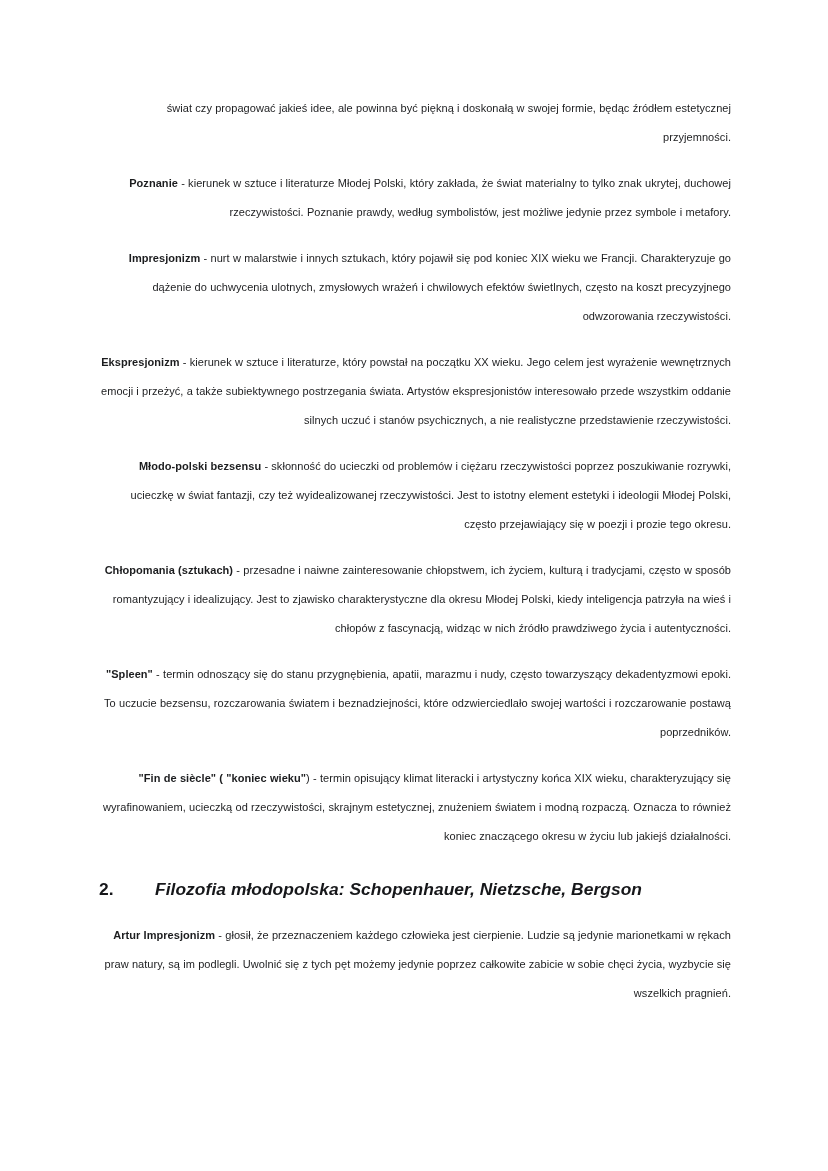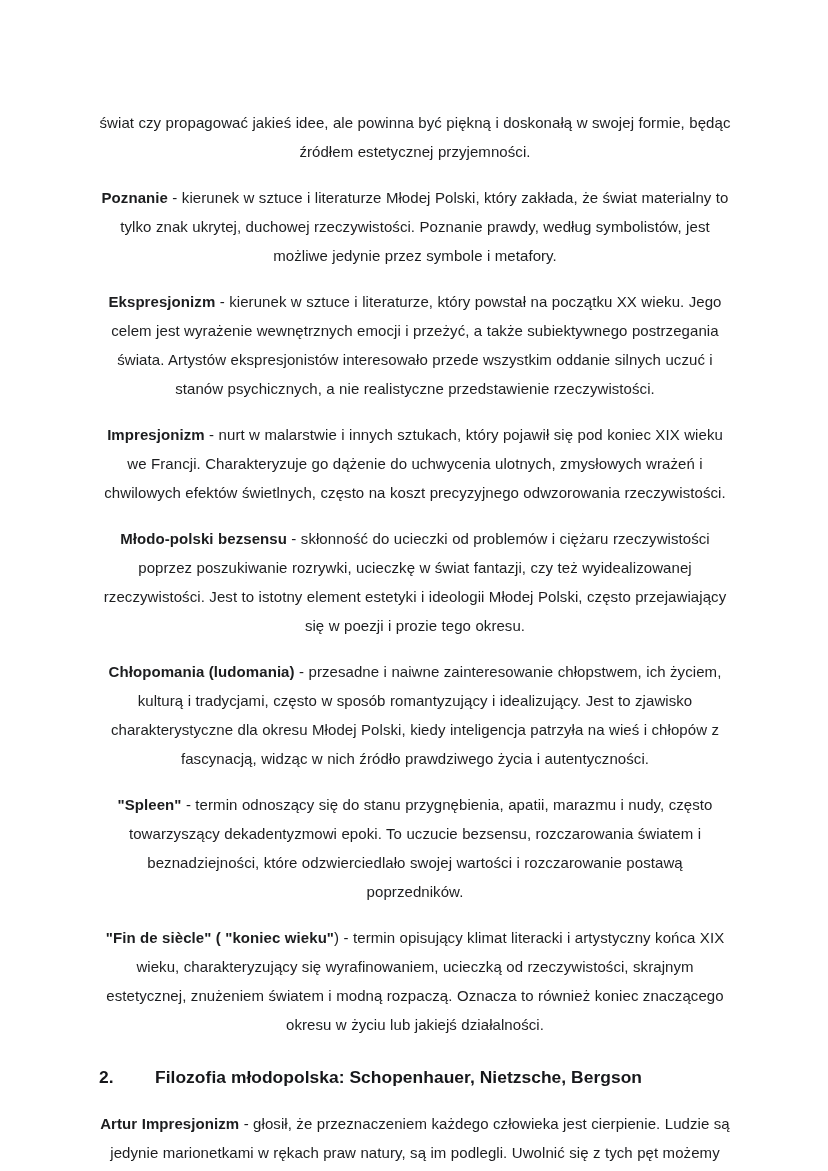--- a/index.html
+++ b/index.html
@@ -21,26 +21,26 @@
     overflow: hidden;
     box-sizing: border-box;
   }
   .content {
     position: absolute;
     left: 99px;
     top: 92px;
     width: 632px;
   }
   p.para {
-    margin: 16px 0 17px 0;
-    font-size: 15px;
+    margin: 2px 0 17px 0;
+    font-size: 11px;
     line-height: 29px;
     letter-spacing: 0.005em;
     color: #1c1d1f;
-    text-align: center;
+    text-align: right;
     word-spacing: 0.01em;
   }
   p.para:last-child {
     margin-bottom: 0;
   }
   .term {
     font-weight: 700;
   }
   h2.section-heading {
     margin: 24px 0 18px 0;
@@ -53,50 +53,51 @@
     align-items: baseline;
   }
   h2.section-heading .num {
     display: inline-block;
     width: 56px;
     flex: 0 0 56px;
     font-weight: 700;
   }
   h2.section-heading .htext {
     display: inline-block;
+    font-style: italic;
   }
 </style>
 </head>
 <body>
 
 <div class="page">
   <div class="content">
 
     <p class="para">
       <span>świat czy propagować jakieś idee, ale powinna być piękną i doskonałą w swojej formie, będąc źródłem estetycznej przyjemności.</span>
     </p>
 
     <p class="para">
       <span class="term">Poznanie</span><span> - kierunek w sztuce i literaturze Młodej Polski, który zakłada, że świat materialny to tylko znak ukrytej, duchowej rzeczywistości. Poznanie prawdy, według symbolistów, jest możliwe jedynie przez symbole i metafory.</span>
     </p>
 
     <p class="para">
-      <span class="term">Ekspresjonizm</span><span> - kierunek w sztuce i literaturze, który powstał na początku XX wieku. Jego celem jest wyrażenie wewnętrznych emocji i przeżyć, a także subiektywnego postrzegania świata. Artystów ekspresjonistów interesowało przede wszystkim oddanie silnych uczuć i stanów psychicznych, a nie realistyczne przedstawienie rzeczywistości.</span>
+      <span class="term">Impresjonizm</span><span> - nurt w malarstwie i innych sztukach, który pojawił się pod koniec XIX wieku we Francji. Charakteryzuje go dążenie do uchwycenia ulotnych, zmysłowych wrażeń i chwilowych efektów świetlnych, często na koszt precyzyjnego odwzorowania rzeczywistości.</span>
     </p>
 
     <p class="para">
-      <span class="term">Impresjonizm</span><span> - nurt w malarstwie i innych sztukach, który pojawił się pod koniec XIX wieku we Francji. Charakteryzuje go dążenie do uchwycenia ulotnych, zmysłowych wrażeń i chwilowych efektów świetlnych, często na koszt precyzyjnego odwzorowania rzeczywistości.</span>
+      <span class="term">Ekspresjonizm</span><span> - kierunek w sztuce i literaturze, który powstał na początku XX wieku. Jego celem jest wyrażenie wewnętrznych emocji i przeżyć, a także subiektywnego postrzegania świata. Artystów ekspresjonistów interesowało przede wszystkim oddanie silnych uczuć i stanów psychicznych, a nie realistyczne przedstawienie rzeczywistości.</span>
     </p>
 
     <p class="para">
       <span class="term">Młodo-polski bezsensu</span><span> - skłonność do ucieczki od problemów i ciężaru rzeczywistości poprzez poszukiwanie rozrywki, ucieczkę w świat fantazji, czy też wyidealizowanej rzeczywistości. Jest to istotny element estetyki i ideologii Młodej Polski, często przejawiający się w poezji i prozie tego okresu.</span>
     </p>
 
     <p class="para">
-      <span class="term">Chłopomania (ludomania)</span><span> - przesadne i naiwne zainteresowanie chłopstwem, ich życiem, kulturą i tradycjami, często w sposób romantyzujący i idealizujący. Jest to zjawisko charakterystyczne dla okresu Młodej Polski, kiedy inteligencja patrzyła na wieś i chłopów z fascynacją, widząc w nich źródło prawdziwego życia i autentyczności.</span>
+      <span class="term">Chłopomania (sztukach)</span><span> - przesadne i naiwne zainteresowanie chłopstwem, ich życiem, kulturą i tradycjami, często w sposób romantyzujący i idealizujący. Jest to zjawisko charakterystyczne dla okresu Młodej Polski, kiedy inteligencja patrzyła na wieś i chłopów z fascynacją, widząc w nich źródło prawdziwego życia i autentyczności.</span>
     </p>
 
     <p class="para">
       <span class="term">"Spleen"</span><span> - termin odnoszący się do stanu przygnębienia, apatii, marazmu i nudy, często towarzyszący dekadentyzmowi epoki. To uczucie bezsensu, rozczarowania światem i beznadziejności, które odzwierciedlało swojej wartości i rozczarowanie postawą poprzedników.</span>
     </p>
 
     <p class="para">
       <span class="term">"Fin de siècle" ( "koniec wieku"</span><span>) - termin opisujący klimat literacki i artystyczny końca XIX wieku, charakteryzujący się wyrafinowaniem, ucieczką od rzeczywistości, skrajnym estetycznej, znużeniem światem i modną rozpaczą. Oznacza to również koniec znaczącego okresu w życiu lub jakiejś działalności.</span>
     </p>
 

